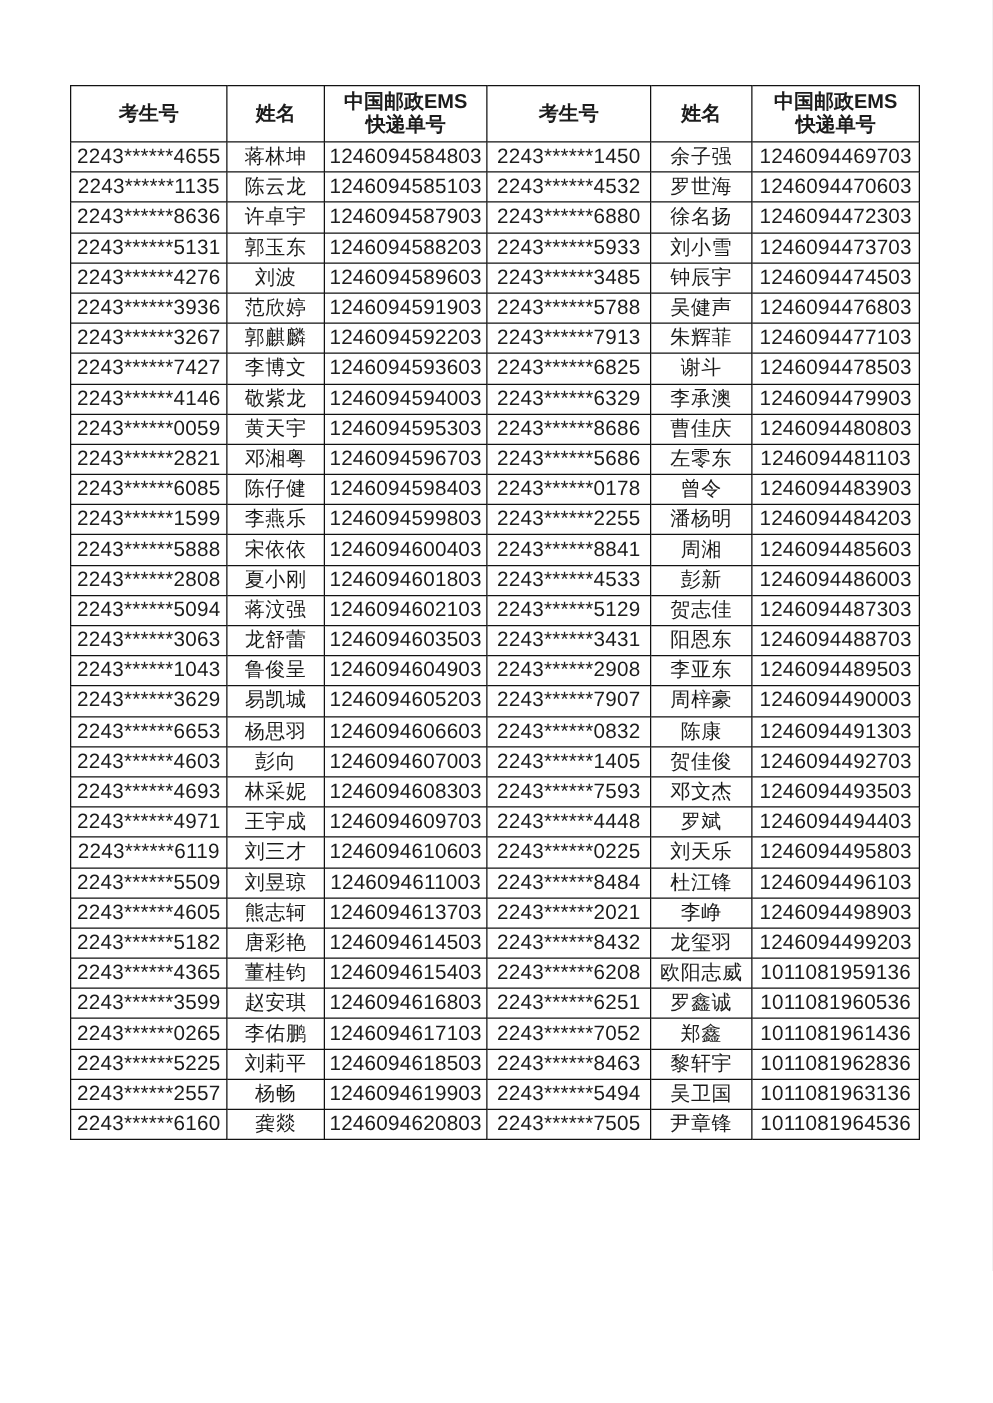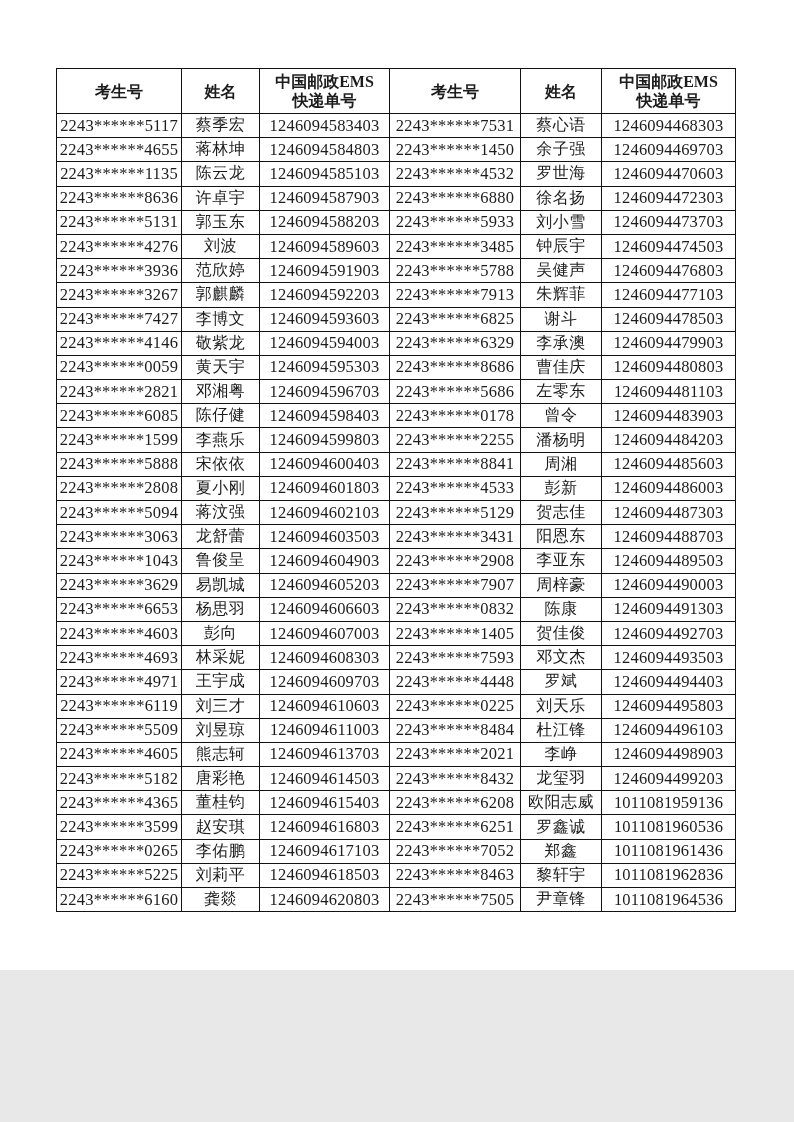--- a/index.html
+++ b/index.html
@@ -2,24 +2,24 @@
 <html><head>
 <meta charset="utf-8">
 <style>
   html, body {
     margin: 0;
     padding: 0;
     background: #e8e8e8;
   }
   .page {
     width: 794px;
-    height: 970px;
+    height: 1122px;
     background: #ffffff;
     position: relative;
-    font-family: Liberation Serif, serif;
+    font-family: Liberation Sans, sans-serif;
     color: #1c1c1c;
     overflow: hidden;
   }
   table.roster {
     border-collapse: collapse;
     table-layout: fixed;
     position: absolute;
     left: 56px;
     top: 68px;
   }
@@ -79,28 +79,20 @@
         <th>考生号</th>
         <th>姓名</th>
         <th>
           <div>中国邮政EMS</div>
           <div>快递单号</div>
         </th>
       </tr>
     </thead>
     <tbody>
         <tr>
-          <td class="num-cell">2243******5117</td>
-          <td class="name-cell">蔡季宏</td>
-          <td class="num-cell">1246094583403</td>
-          <td class="num-cell">2243******7531</td>
-          <td class="name-cell">蔡心语</td>
-          <td class="num-cell">1246094468303</td>
-        </tr>
-        <tr>
           <td class="num-cell">2243******4655</td>
           <td class="name-cell">蒋林坤</td>
           <td class="num-cell">1246094584803</td>
           <td class="num-cell">2243******1450</td>
           <td class="name-cell">余子强</td>
           <td class="num-cell">1246094469703</td>
         </tr>
         <tr>
           <td class="num-cell">2243******1135</td>
           <td class="name-cell">陈云龙</td>
@@ -335,20 +327,28 @@
         </tr>
         <tr>
           <td class="num-cell">2243******5225</td>
           <td class="name-cell">刘莉平</td>
           <td class="num-cell">1246094618503</td>
           <td class="num-cell">2243******8463</td>
           <td class="name-cell">黎轩宇</td>
           <td class="num-cell">1011081962836</td>
         </tr>
         <tr>
+          <td class="num-cell">2243******2557</td>
+          <td class="name-cell">杨畅</td>
+          <td class="num-cell">1246094619903</td>
+          <td class="num-cell">2243******5494</td>
+          <td class="name-cell">吴卫国</td>
+          <td class="num-cell">1011081963136</td>
+        </tr>
+        <tr>
           <td class="num-cell">2243******6160</td>
           <td class="name-cell">龚燚</td>
           <td class="num-cell">1246094620803</td>
           <td class="num-cell">2243******7505</td>
           <td class="name-cell">尹章锋</td>
           <td class="num-cell">1011081964536</td>
         </tr>
       </tbody>
   </table>
 </div>

